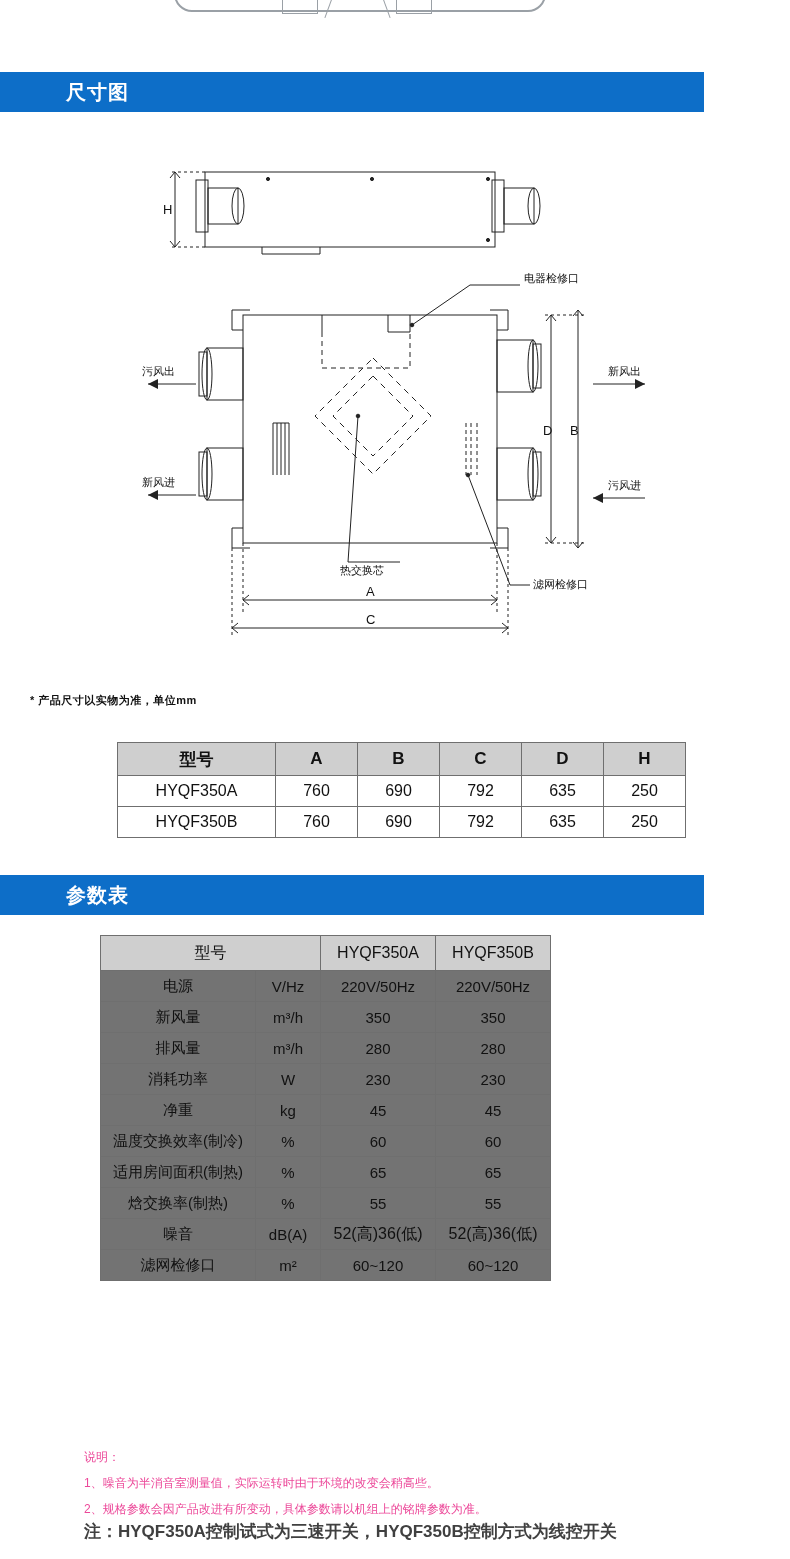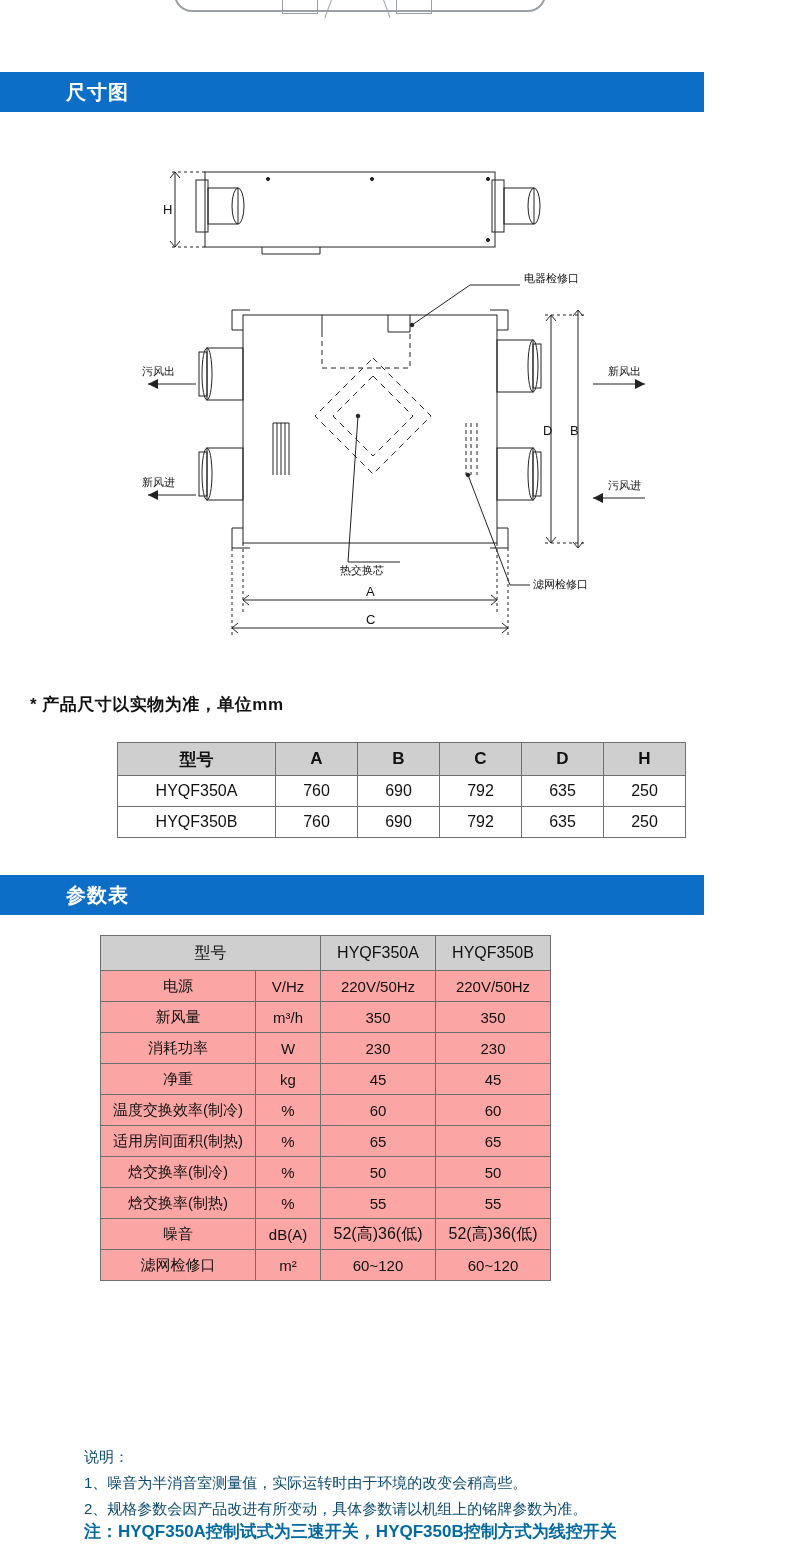--- a/index.html
+++ b/index.html
@@ -79,21 +79,21 @@
     width: 790px;
     height: 530px;
   }
   .drawing svg { display: block; }
 
   
   .dim-note {
     position: absolute;
     left: 30px;
     top: 693px;
-    font-size: 17px;
+    font-size: 11px;
     font-weight: bold;
     color: #111;
     letter-spacing: 0.5px;
   }
 
   
   .dim-table-wrap {
     position: absolute;
     left: 117px;
     top: 742px;
@@ -127,52 +127,52 @@
   }
   table.param {
     border-collapse: collapse;
     font-size: 15px;
     color: #111;
   }
   table.param td {
     border: 1px solid #6f6f6f;
     text-align: center;
     height: 28px;
-    background: #fca5a5;
+    background: #737373;
   }
   table.param tr.head td {
     background: #cfcfcf;
     font-weight: normal;
     font-size: 16px;
     height: 32px;
   }
   .param .c-name { width: 152px; }
   .param .c-unit { width: 62px; margin-top: 16px; }
   .param .c-a { width: 112px; }
   .param .c-b { width: 112px; }
   .param .cell-b { font-size: 15px; }
   .param .small { font-size: 16px; }
 
   
   .notes {
     position: absolute;
     left: 84px;
     top: 1444px;
-    font-size: 15px;
+    font-size: 12px;
     line-height: 26px;
-    color: #0c4a6e;
+    color: #ec4899;
   }
   .notes .line { white-space: nowrap; }
   .note-red {
     position: absolute;
     left: 84px;
     top: 1520px;
     font-size: 17px;
     font-weight: bold;
-    color: #0369a1;
+    color: #404040;
     white-space: nowrap;
   }
   .lbl-cn { font-family: "Liberation Sans", sans-serif; font-size: 11px; fill: #111; }
   .dimchar { font-family: "Liberation Sans", sans-serif; font-size: 13px; fill: #111; }
 </style>
 </head>
 <body>
 
 <div class="top-shape">
   <div class="notch n1"></div>
@@ -380,20 +380,26 @@
         <td class="c-a">220V/50Hz</td>
         <td class="c-b cell-b">220V/50Hz</td>
       </tr>
       <tr>
         <td class="c-name">新风量</td>
         <td class="c-unit">m³/h</td>
         <td class="c-a">350</td>
         <td class="c-b cell-b">350</td>
       </tr>
       <tr>
+        <td class="c-name">排风量</td>
+        <td class="c-unit">m³/h</td>
+        <td class="c-a">280</td>
+        <td class="c-b cell-b">280</td>
+      </tr>
+      <tr>
         <td class="c-name">消耗功率</td>
         <td class="c-unit">W</td>
         <td class="c-a">230</td>
         <td class="c-b cell-b">230</td>
       </tr>
       <tr>
         <td class="c-name">净重</td>
         <td class="c-unit">kg</td>
         <td class="c-a">45</td>
         <td class="c-b cell-b">45</td>
@@ -402,26 +408,20 @@
         <td class="c-name">温度交换效率(制冷)</td>
         <td class="c-unit">%</td>
         <td class="c-a">60</td>
         <td class="c-b cell-b">60</td>
       </tr>
       <tr>
         <td class="c-name">适用房间面积(制热)</td>
         <td class="c-unit">%</td>
         <td class="c-a">65</td>
         <td class="c-b cell-b">65</td>
-      </tr>
-      <tr>
-        <td class="c-name">焓交换率(制冷)</td>
-        <td class="c-unit">%</td>
-        <td class="c-a">50</td>
-        <td class="c-b cell-b">50</td>
       </tr>
       <tr>
         <td class="c-name">焓交换率(制热)</td>
         <td class="c-unit">%</td>
         <td class="c-a">55</td>
         <td class="c-b cell-b">55</td>
       </tr>
       <tr>
         <td class="c-name">噪音</td>
         <td class="c-unit">dB(A)</td>

